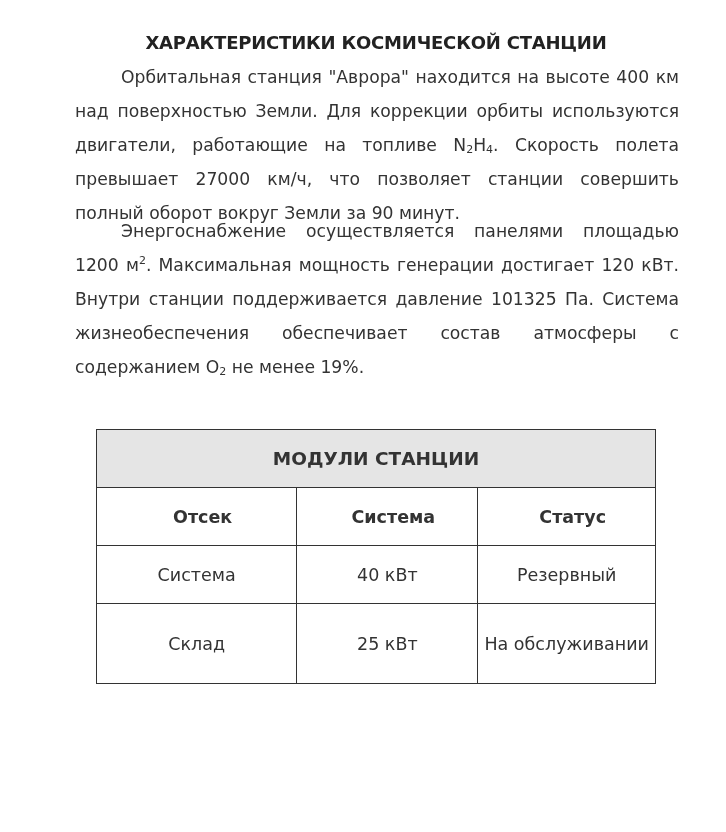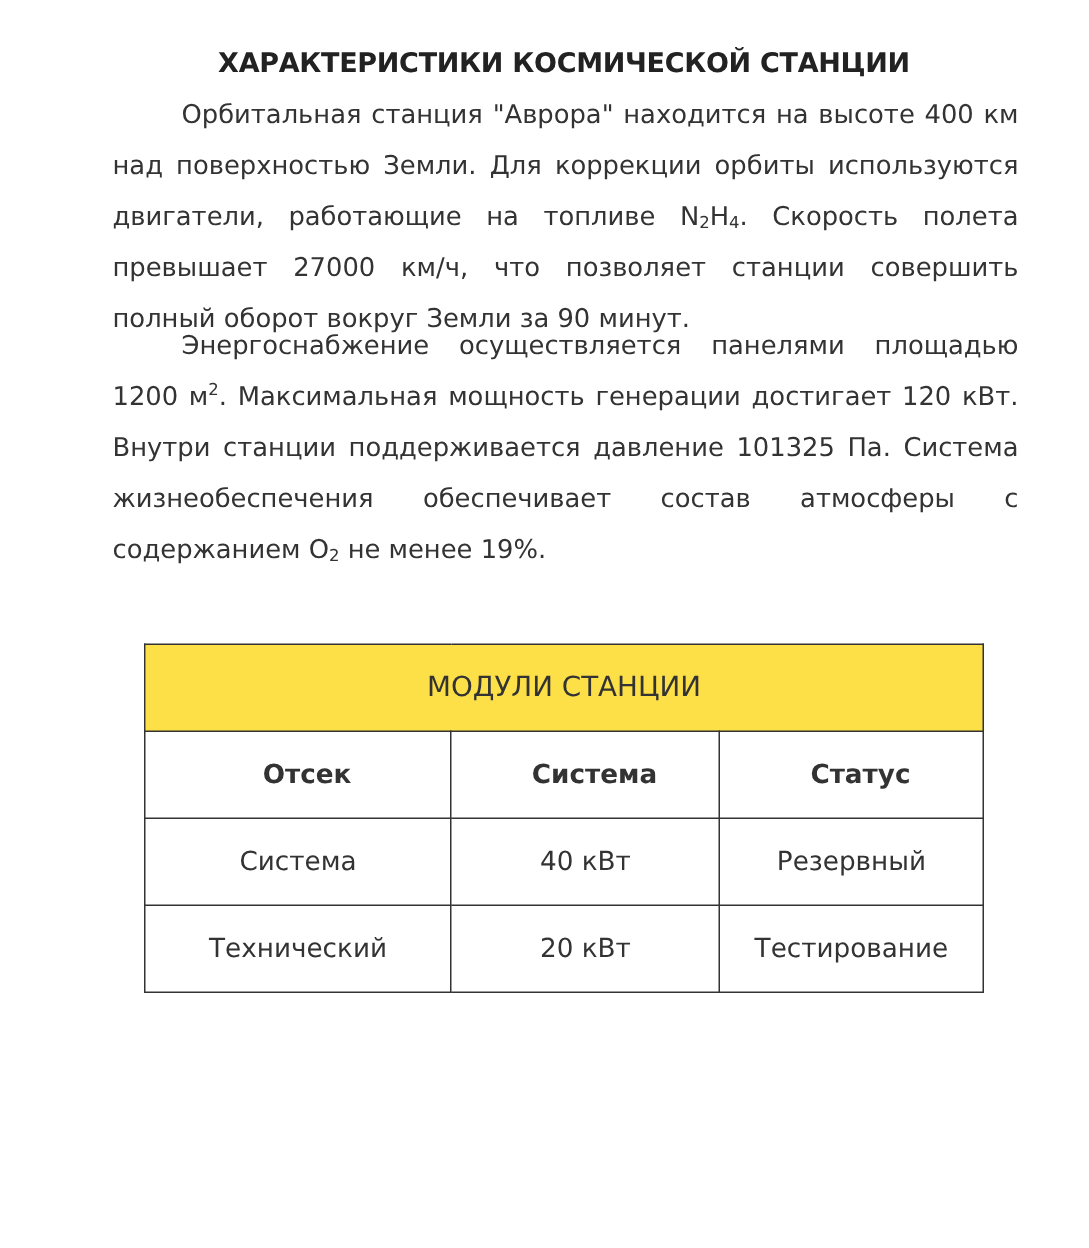--- a/index.html
+++ b/index.html
@@ -27,21 +27,21 @@
     sup { vertical-align: 7px; }
     .modules {
       position: absolute; left: 96px; top: 429px;
       width: 560px; border-collapse: collapse;
       font-size: 17.5px; color: #333333;
     }
     .modules th, .modules td {
       border: 1.5px solid #333333; text-align: center; padding: 0 6px;
     }
     .modules .caption-row th {
-      background: #fde047; height: 57px; font-weight: normal; font-size: 18.5px;
+      background: #e5e5e5; height: 57px; font-weight: bold; font-size: 18.5px;
     }
     .modules .head-row th { height: 57px; font-weight: bold; padding-left: 18px; }
     .modules td { height: 57px; line-height: 22px; }
     .modules tr.tall td { height: 79px; }
     .col1 { width: 195px; }
     .col2 { width: 169px; }
     .col3 { width: 158px; }
   </style>
 </head>
 <body>
@@ -61,20 +61,20 @@
     <tr class="head-row">
       <th class="col1">Отсек</th>
       <th class="col2">Система</th>
       <th class="col3">Статус</th>
     </tr>
     <tr>
       <td>Система</td>
       <td>40 кВт</td>
       <td>Резервный</td>
     </tr>
-    <tr>
-      <td>Технический</td>
-      <td>20 кВт</td>
-      <td>Тестирование</td>
+    <tr class="tall">
+      <td>Склад</td>
+      <td>25 кВт</td>
+      <td>На обслуживании</td>
     </tr>
   </tbody>
     </table>
 </div>
 
 </body></html>

